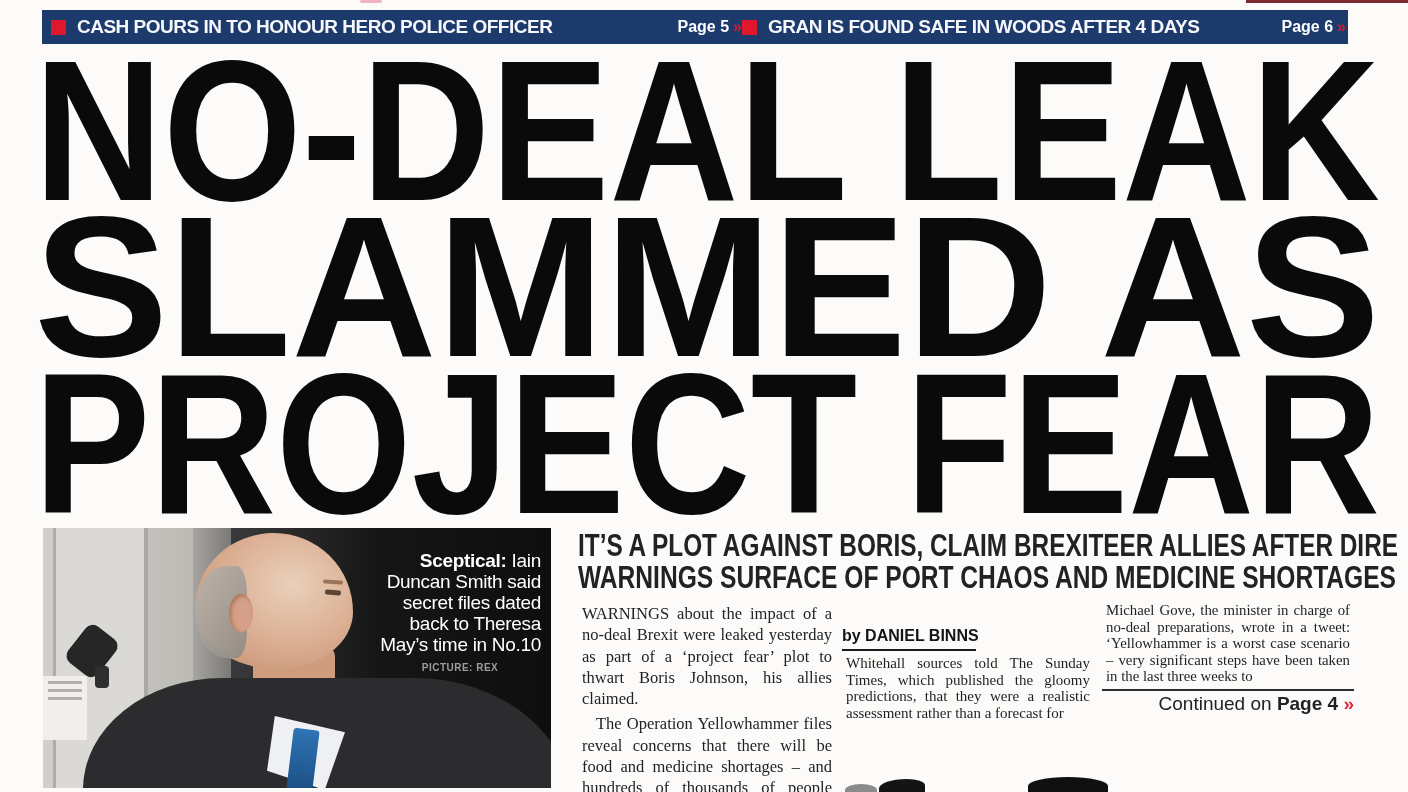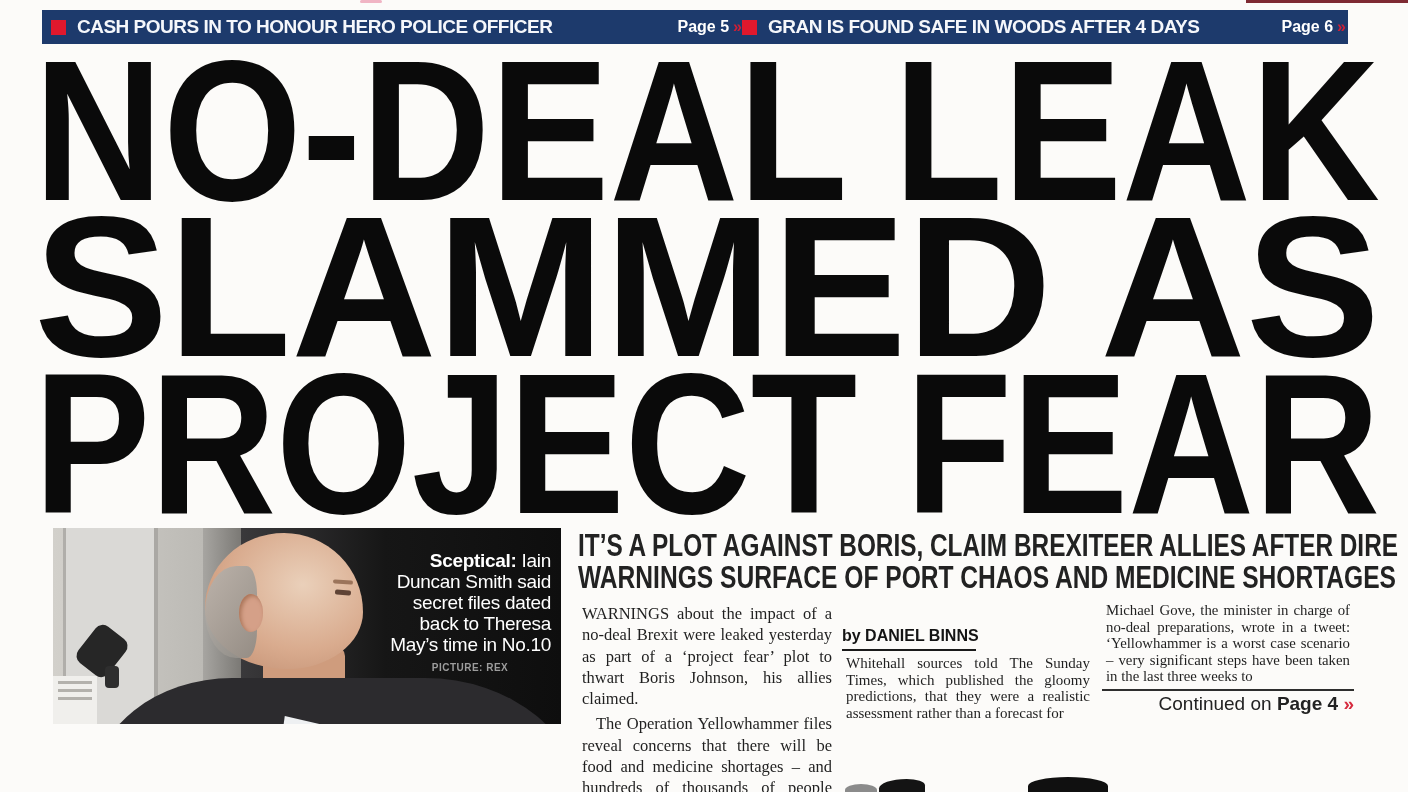--- a/index.html
+++ b/index.html
@@ -26,21 +26,21 @@
 
   
   .headline-svg{left:0;top:50px;}
   .hl{font-family:"Liberation Sans",sans-serif;font-weight:bold;fill:#0a0a0a;}
 
   
   .subhead-svg{left:576px;top:524px;}
   .sh{font-family:"Liberation Sans",sans-serif;font-weight:bold;fill:#222222;}
 
   
-  .photo{left:53px;top:528px;width:508px;height:196px;overflow:hidden;background:#161616;}
+  .photo{left:43px;top:528px;width:508px;height:260px;overflow:hidden;background:#161616;}
   .ph-wall{position:absolute;left:0;top:0;width:150px;height:100%;background:linear-gradient(90deg,#d2d0cb,#bcbab5);}
   .ph-pane{position:absolute;left:10px;top:0;width:88px;height:100%;background:#dad9d6;border-left:3px solid #b0aeaa;border-right:4px solid #aaa8a4;}
   .ph-handle{position:absolute;left:30px;top:100px;width:38px;height:46px;background:#262626;border-radius:9px;transform:rotate(38deg);}
   .ph-handle2{position:absolute;left:52px;top:138px;width:14px;height:22px;background:#2e2e2e;border-radius:4px;}
   .ph-sign{position:absolute;left:0;top:148px;width:44px;height:64px;background:#f0efec;}
   .ph-sign i{display:block;height:3px;background:#b3b1ac;margin:5px 5px 0 5px;}
   .ph-col{position:absolute;left:150px;top:0;width:38px;height:100%;background:linear-gradient(90deg,#a7a5a1,#7b7975);}
   .ph-dark{position:absolute;left:188px;top:0;width:320px;height:100%;background:linear-gradient(90deg,#3a393b,#161616 45%,#0e0e0e);}
   .ph-neck{position:absolute;left:210px;top:118px;width:82px;height:78px;background:#cf9c7d;border-radius:10px;}
   .ph-torso{position:absolute;left:40px;top:150px;width:490px;height:130px;background:linear-gradient(115deg,#45434а,#414045 0%,#2a292c 60%,#1e1d20);border-radius:150px 170px 0 0/120px 140px 0 0;background-color:#2c2b2e;}

